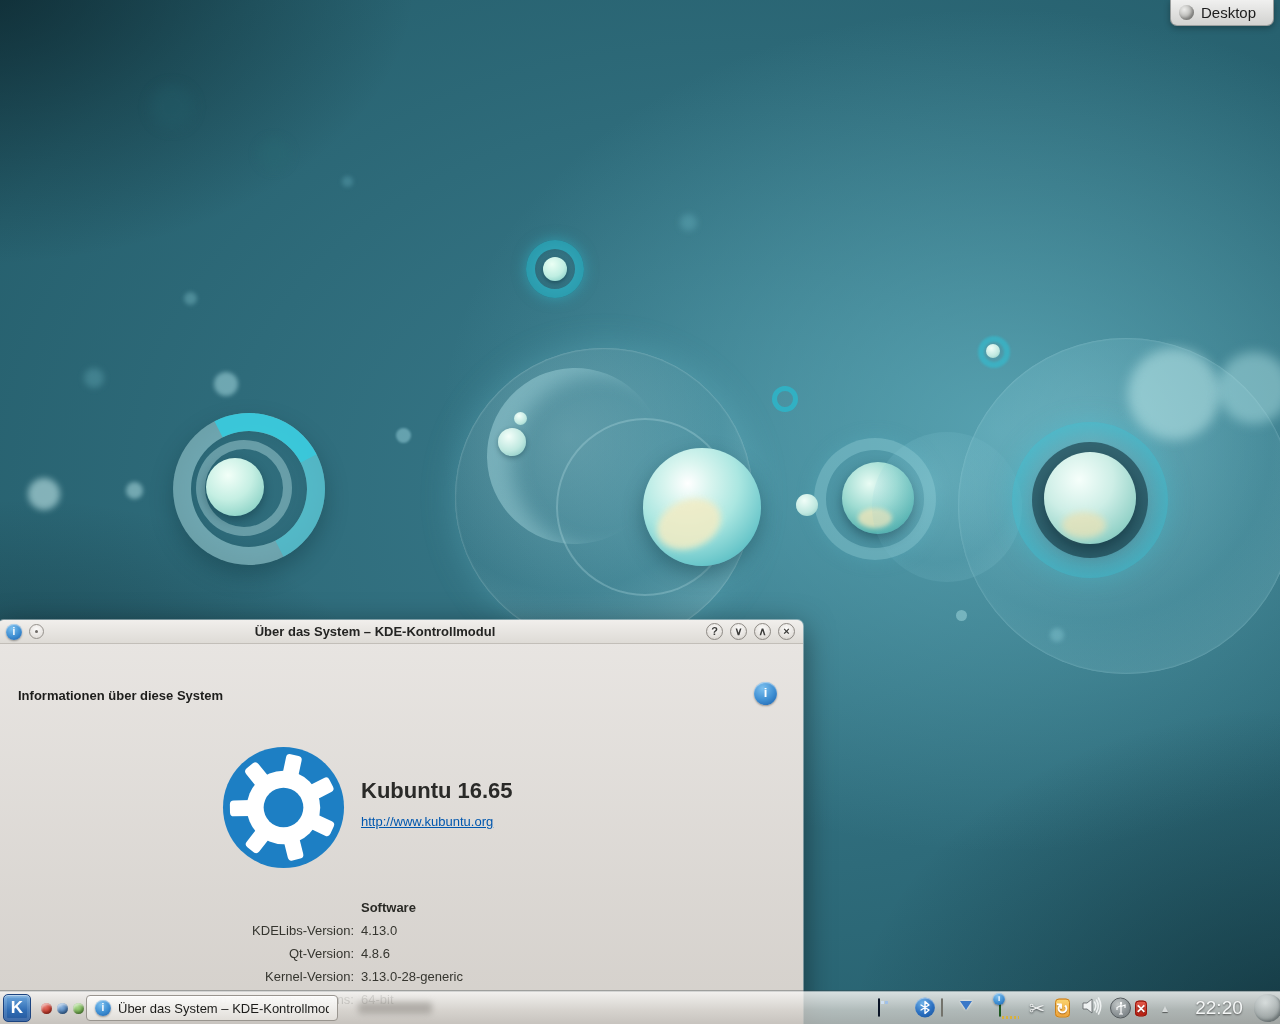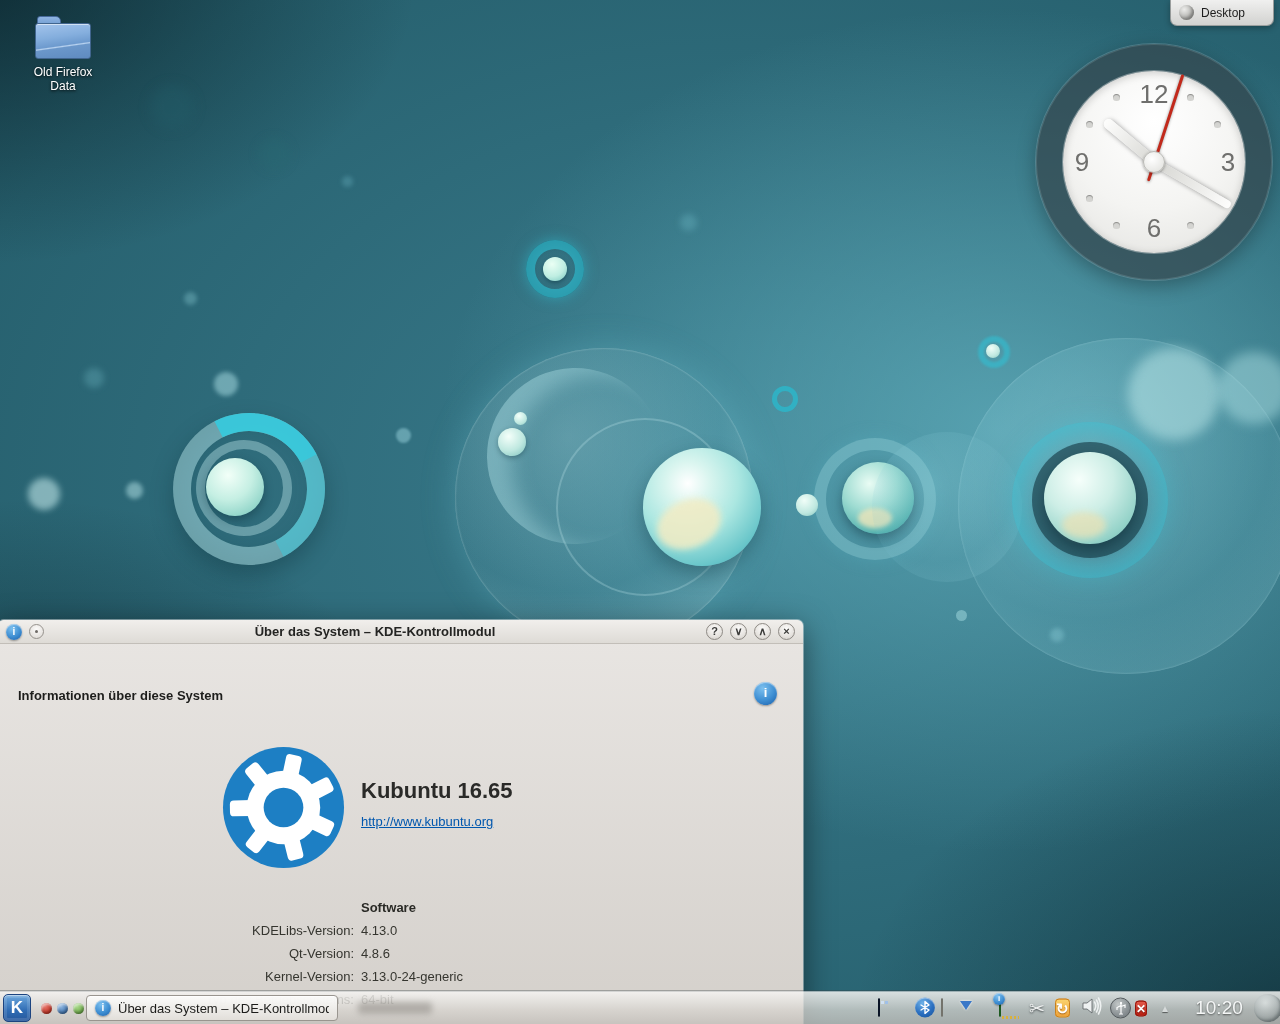--- a/index.html
+++ b/index.html
@@ -29,21 +29,21 @@
   .hand.second { width:3px; height:112px; margin-left:-1.5px; bottom:calc(50% - 20px); transform-origin:50% 82.15%; background:#c22a1c; box-shadow:0 1px 3px rgba(0,0,0,.4); }
   .ccap { position:absolute; left:50%; top:50%; width:22px; height:22px; margin:-11px 0 0 -11px; border-radius:50%;
     background:radial-gradient(circle at 40% 35%, #ffffff, #e8e8e5 70%, #cdcdc9); border:1px solid #b9b9b5; box-shadow:0 1px 3px rgba(0,0,0,.35); }
 
   
   .toolbox { position:absolute; top:0; right:6px; width:104px; height:26px; border-radius:0 0 7px 7px;
     background:linear-gradient(#f0f0ef,#d2d2d0); border:1px solid rgba(110,115,115,.65); border-top:none;
     display:flex; align-items:center; gap:7px; padding:0 8px; box-shadow:0 2px 6px rgba(0,0,0,.3); }
   .swirl { width:15px; height:15px; border-radius:50%;
     background:radial-gradient(circle at 35% 30%, #ececea, #b9b9b6 55%, #8d8d8a); box-shadow:inset -2px -2px 3px rgba(90,90,88,.55); }
-  .toolbox-label { font-size:12px; color:#1c1c1c; }
+  .toolbox-label { font-size:15px; color:#1c1c1c; }
 
   
   .deskicon { position:absolute; left:18px; top:16px; width:90px; text-align:center; }
   .folder { position:relative; width:56px; height:44px; margin:0 auto; }
   .folder .tab { position:absolute; left:2px; top:0; width:24px; height:11px; border-radius:3px 5px 0 0;
     background:linear-gradient(#8fb4e2,#6f9cd0); border:1px solid #46699a; }
   .folder .fbody { position:absolute; left:0; top:7px; width:56px; height:36px; border-radius:3px;
     background:linear-gradient(172deg, #a3c4ec 0%, #84aedd 38%, #6d9ace 60%, #b9d3f0 63%, #6b97ca 66%, #5f8bc0 100%);
     border:1px solid #41658e; box-shadow:inset 0 1px 0 rgba(255,255,255,.55); }
   .deskicon .lbl { margin-top:5px; font-size:12px; line-height:14px; color:#ffffff; text-shadow:0 1px 3px rgba(0,0,0,.9); }
@@ -180,51 +180,21 @@
   <div class="bub" style="left:986px;top:344px;width:14px;height:14px;background:radial-gradient(circle at 38% 30%, #f0fef8, #bfe8e0 60%, #84c4be);"></div>
   <div class="bub" style="left:772px;top:386px;width:26px;height:26px;box-shadow:inset 0 0 0 5px rgba(38,190,210,.7);"></div>
   <div class="bub" style="left:956px;top:610px;width:11px;height:11px;background:rgba(175,228,232,.45);"></div>
   <div class="bub" style="left:1050px;top:628px;width:14px;height:14px;background:rgba(150,215,225,.35);filter:blur(2px);"></div>
 
   <div class="toolbox">
     <span class="swirl"></span>
     <span class="toolbox-label">Desktop</span>
   </div>
 
-  <div class="clockw">
-    <div class="clockface">
-      <div class="cnum" style="left:74px;top:8px;">12</div>
-      <div class="cnum" style="left:148px;top:76px;">3</div>
-      <div class="cnum" style="left:74px;top:142px;">6</div>
-      <div class="cnum" style="left:2px;top:76px;">9</div>
-      <div class="cdot" style="left:124px;top:23px;"></div>
-      <div class="cdot" style="left:151px;top:50px;"></div>
-      <div class="cdot" style="left:151px;top:124px;"></div>
-      <div class="cdot" style="left:124px;top:151px;"></div>
-      <div class="cdot" style="left:50px;top:151px;"></div>
-      <div class="cdot" style="left:23px;top:124px;"></div>
-      <div class="cdot" style="left:23px;top:50px;"></div>
-      <div class="cdot" style="left:50px;top:23px;"></div>
-      <div class="hand hour" style="transform: rotate(310deg);"></div>
-      <div class="hand minute" style="transform: rotate(120deg);"></div>
-      <div class="hand second" style="transform: rotate(18deg);"></div>
-      <div class="ccap"></div>
-    </div>
-  </div>
-
-  <div class="deskicon">
-    <div class="folder">
-      <div class="tab"></div>
-        <div class="fbody"></div>
-    </div>
-    <div class="lbl">
-      <div>Old Firefox</div>
-      <div>Data</div>
-    </div>
-  </div>
+
 
   <div class="window">
     <div class="titlebar">
       <span class="info-ball win-icon">i</span>
       <span class="pin-btn"></span>
       <span class="title-text">Über das System – KDE-Kontrollmodul</span>
       <span class="tb-btn">?</span>
       <span class="tb-btn">∨</span>
       <span class="tb-btn">∧</span>
       <span class="tb-btn">×</span>
@@ -252,21 +222,21 @@
       <a class="distro-url" href="#" title="http://www.kubuntu.org">http://www.kubuntu.org</a>
 
       <div class="swgrid">
         <span class="swl"></span>
         <span class="swt">Software</span>
         <span class="swl">KDELibs-Version:</span>
         <span>4.13.0</span>
         <span class="swl">Qt-Version:</span>
         <span>4.8.6</span>
         <span class="swl">Kernel-Version:</span>
-        <span>3.13.0-24-generic</span>
+        <span>3.13.0-28-generic</span>
         <span class="swl">Typ des Betriebssystems:</span>
         <span>64-bit</span>
       </div>
     </div>
   </div>
 
   <div class="panel">
     <div class="kmenu">K</div>
     <span class="pgdot" style="left:41px;background:radial-gradient(circle at 38% 30%, #e2756a, #cf3f30 60%, #9c2417);"></span>
     <span class="pgdot" style="left:57px;background:radial-gradient(circle at 38% 30%, #8db4dd, #4f83bd 60%, #2f5d94);"></span>
@@ -304,16 +274,16 @@
       <span class="usb">
         <svg width="14" height="14" viewBox="0 0 14 14">
             <path d="M7 1 L7 12 M7 4 L3 6 L3 8 M7 5 L11 3.5 L11 6 M5.5 12.5 h3" stroke="#fff" stroke-width="1.2" fill="none" stroke-linecap="round"></path>
             <circle cx="7" cy="1.6" r="1.1" fill="#fff"></circle>
           </svg>
       </span>
     </span>
     <span class="tico" style="left:1135px;"><span class="errico">✕</span></span>
     <span class="tico expander" style="left:1162px;">▴</span>
 
-    <div class="pclock">10:20</div>
+    <div class="pclock">22:20</div>
     <div class="cashew"></div>
   </div>
 </div>
 
 </body></html>

